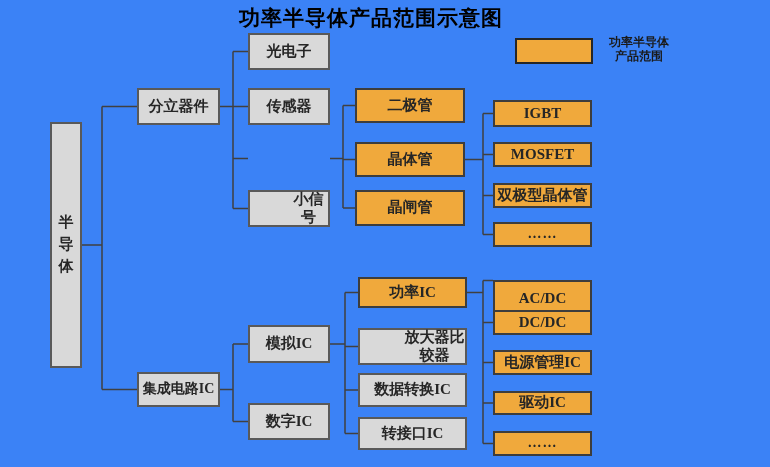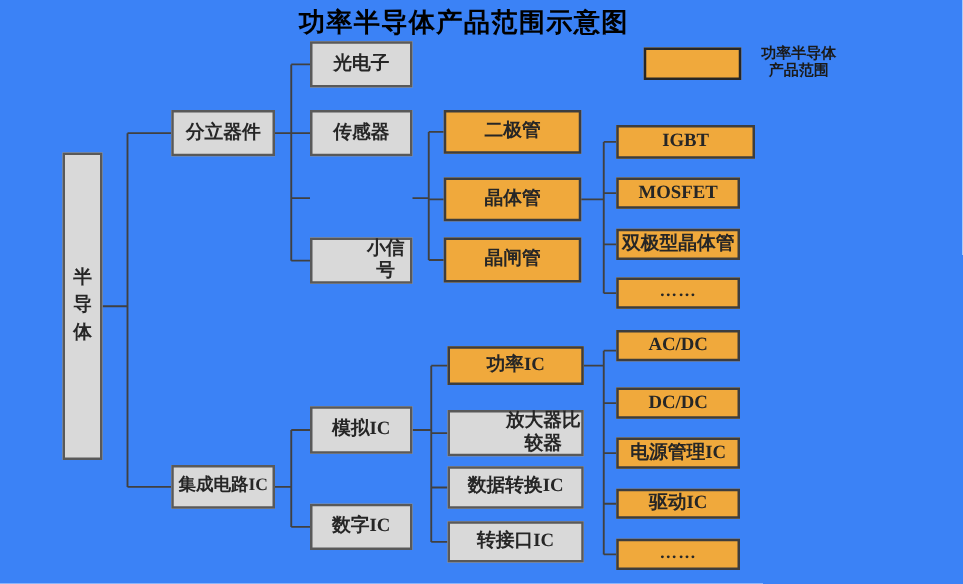--- a/index.html
+++ b/index.html
@@ -60,32 +60,32 @@
   <div class="box" style="left:137px;top:372px;width:83px;height:35px;font-size:14px;">集成电路IC</div>
 
   <div class="box" style="left:248px;top:33px;width:82px;height:37px;">光电子</div>
   <div class="box" style="left:248px;top:88px;width:82px;height:37px;">传感器</div>
   <div class="box" style="left:248px;top:190px;width:82px;height:37px;padding-left:39px;">小信号</div>
 
   <div class="box orange" style="left:355px;top:88px;width:110px;height:35px;">二极管</div>
   <div class="box orange" style="left:355px;top:142px;width:110px;height:35px;">晶体管</div>
   <div class="box orange" style="left:355px;top:190px;width:110px;height:36px;">晶闸管</div>
 
-  <div class="box orange" style="left:493px;top:100px;width:111px;height:27px;">IGBT</div>
+  <div class="box orange" style="left:493px;top:100px;width:99px;height:27px;">IGBT</div>
   <div class="box orange" style="left:493px;top:142px;width:99px;height:25px;">MOSFET</div>
   <div class="box orange" style="left:493px;top:183px;width:99px;height:25px;">双极型晶体管</div>
   <div class="box orange dots" style="left:493px;top:222px;width:99px;height:25px;">……</div>
 
   <div class="box" style="left:248px;top:325px;width:82px;height:38px;">模拟IC</div>
   <div class="box" style="left:248px;top:403px;width:82px;height:37px;">数字IC</div>
 
   <div class="box orange" style="left:358px;top:277px;width:109px;height:31px;">功率IC</div>
   <div class="box" style="left:358px;top:328px;width:109px;height:37px;padding-left:44px;">放大器比较器</div>
   <div class="box" style="left:358px;top:373px;width:109px;height:34px;">数据转换IC</div>
   <div class="box" style="left:358px;top:417px;width:109px;height:33px;">转接口IC</div>
 
-  <div class="box orange" style="left:493px;top:264px;width:99px;height:25px;">AC/DC</div>
+  <div class="box orange" style="left:493px;top:280px;width:99px;height:37px;">AC/DC</div>
   <div class="box orange" style="left:493px;top:310px;width:99px;height:25px;">DC/DC</div>
   <div class="box orange" style="left:493px;top:350px;width:99px;height:25px;">电源管理IC</div>
   <div class="box orange" style="left:493px;top:391px;width:99px;height:24px;">驱动IC</div>
   <div class="box orange dots" style="left:493px;top:431px;width:99px;height:25px;">……</div>
 
 </div>
 
 </body></html>

